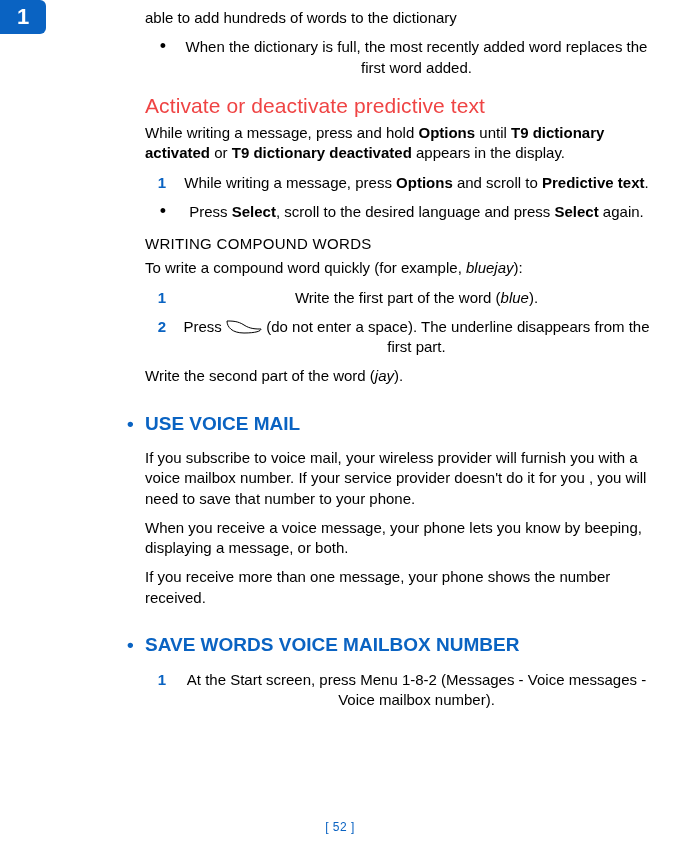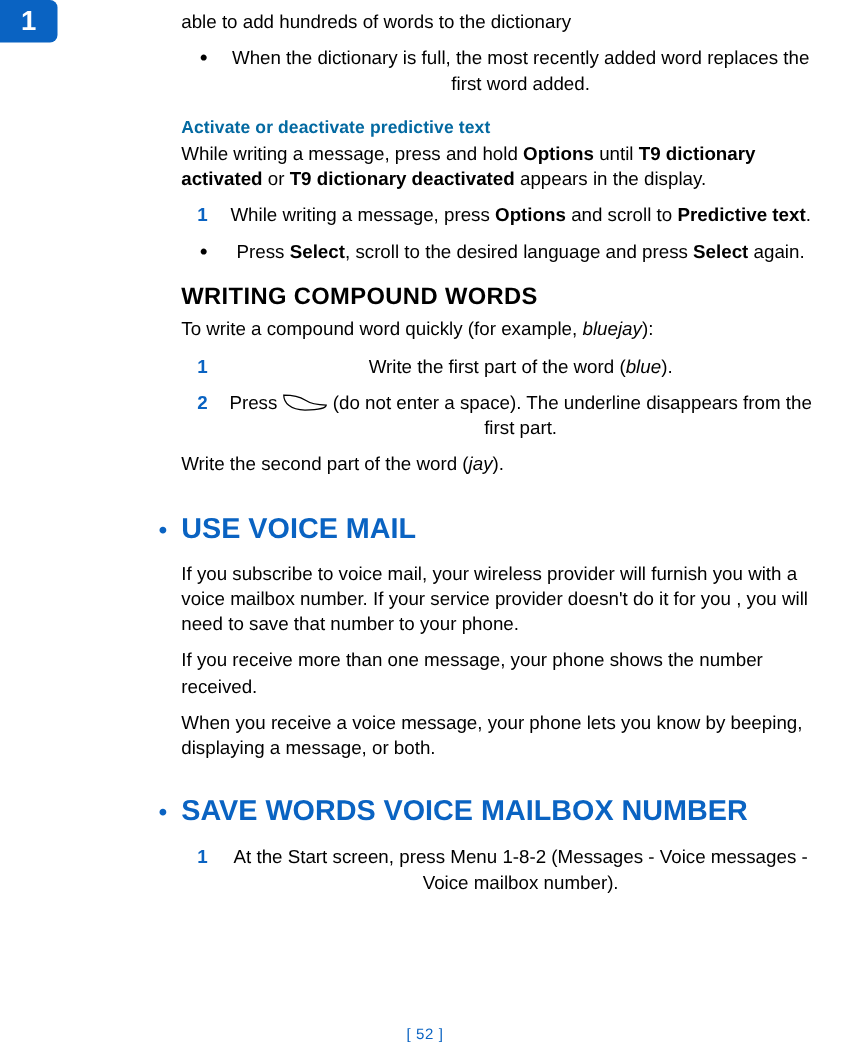--- a/index.html
+++ b/index.html
@@ -6,23 +6,23 @@
     html, body { width: 680px; height: 847px; background: #fff; font-family: "Trebuchet MS", "Lucida Sans", Arial, sans-serif; color: #000; font-size: 15px; line-height: 1.35; }
     .page { position: relative; width: 680px; height: 847px; padding: 0 0 28px 0; }
     .tab { position: absolute; top: 0; left: 0; width: 46px; height: 34px; background: #0a63c2; border-top-right-radius: 6px; border-bottom-right-radius: 6px; color: #fff; font-weight: bold; font-size: 22px; text-align: center; line-height: 33px; }
     .content { margin-left: 145px; margin-right: 26px; padding-top: 8px; }
     .para { margin-bottom: 9px; }
     .bullet-row, .num-row { display: flex; margin-bottom: 9px; text-align: center; }
     .bullet-row .mark { width: 34px; flex: 0 0 34px; color: #000; font-size: 14px; line-height: 20px; }
     .bullet-row .mark::before { content: "•"; font-size: 18px; line-height: 18px; display: inline-block; margin-left: 2px; }
     .num-row .num { width: 34px; flex: 0 0 34px; color: #0a63c2; font-weight: bold; font-size: 15px; line-height: 20px; }
     .txt { flex: 1; }
-    h2 { color: #0369a1; font-weight: bold; font-size: 14px; margin-top: 14px; margin-bottom: 3px; letter-spacing: 0.1px; }
-    .sub { font-weight: bold; font-size: 19px; margin-top: 12px; margin-bottom: 4px; letter-spacing: 0.3px; }
-    .hsec { color: #0a63c2; font-weight: bold; font-size: 23px; margin-top: 24px; margin-bottom: 12px; display: flex; align-items: baseline; }
+    h2 { color: #ef4444; font-weight: normal; font-size: 21px; margin-top: 14px; margin-bottom: 3px; letter-spacing: 0.1px; }
+    .sub { font-weight: normal; font-size: 15px; margin-top: 12px; margin-bottom: 4px; letter-spacing: 0.3px; }
+    .hsec { color: #0a63c2; font-weight: bold; font-size: 19px; margin-top: 24px; margin-bottom: 12px; display: flex; align-items: baseline; }
     .hsec .hb { width: 18px; flex: 0 0 18px; margin-left: -18px; font-size: 19px; }
     .hsec .hb::before { content: "•"; }
     b { font-weight: bold; }
     i { font-style: italic; }
     .key-icon { display: inline-block; width: 36px; height: 14px; vertical-align: -2px; }
     .key-icon svg { width: 36px; height: 14px; display: block; }
     .footer { position: absolute; bottom: 12px; left: 0; width: 100%; text-align: center; color: #0a63c2; font-size: 12px; letter-spacing: 0.5px; }
   </style>
 </head>
 <body>
@@ -82,22 +82,22 @@
 
     <div class="para">
       <span>Write the second part of the word (</span><i>jay</i><span>).</span>
     </div>
 
     <div class="hsec">
       <span class="hb"></span>
       <span>USE VOICE MAIL</span>
     </div>
     <div class="para">If you subscribe to voice mail, your wireless provider will furnish you with a voice mailbox number. If your service provider doesn't do it for you , you will need to save that number to your phone.</div>
+    <div class="para">When you receive a voice message, your phone lets you know by beeping, displaying a message, or both.</div>
     <div class="para">If you receive more than one message, your phone shows the number received.</div>
-    <div class="para">When you receive a voice message, your phone lets you know by beeping, displaying a message, or both.</div>
 
     <div class="hsec">
       <span class="hb"></span>
       <span>SAVE WORDS VOICE MAILBOX NUMBER</span>
     </div>
 
     <div class="num-row">
       <div class="num">1</div>
       <div class="txt">At the Start screen, press Menu 1-8-2 (Messages - Voice messages - Voice mailbox number).</div>
     </div>

